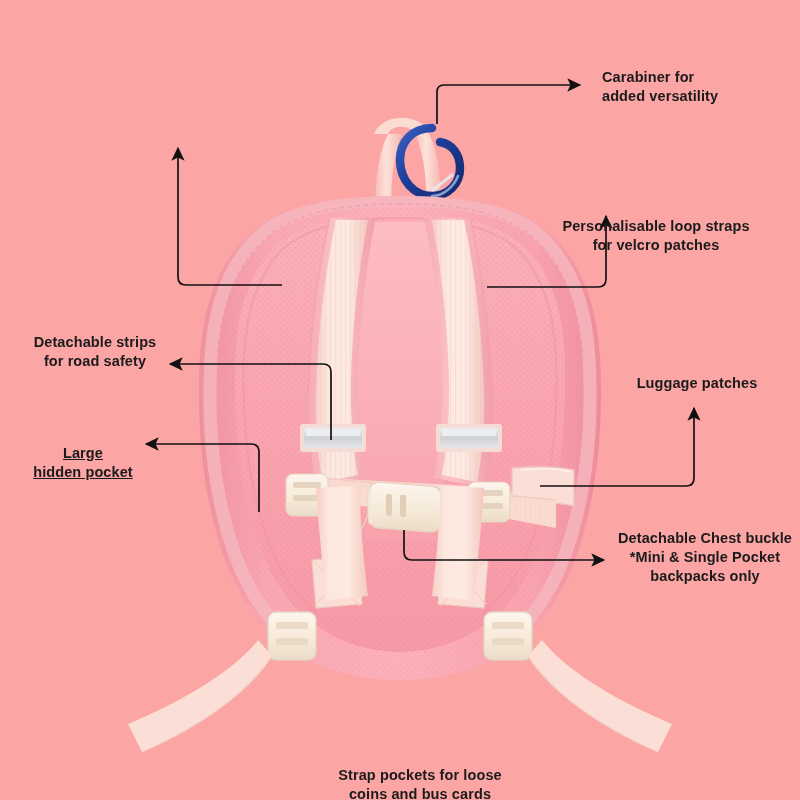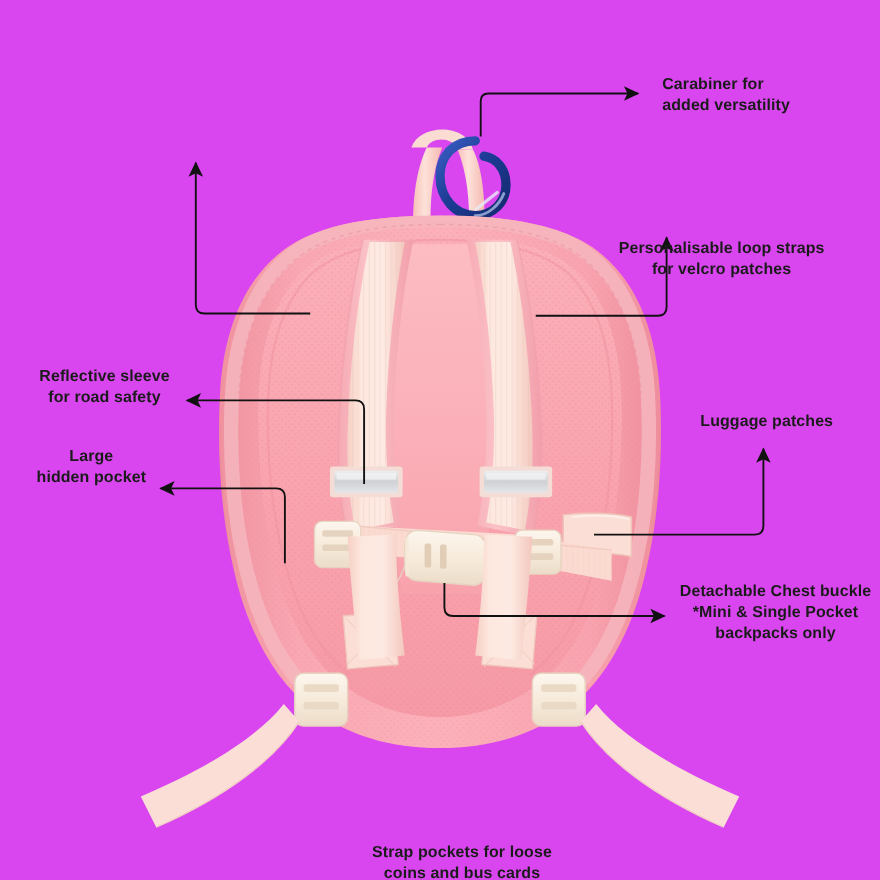--- a/index.html
+++ b/index.html
@@ -3,21 +3,21 @@
 <meta charset="utf-8">
 <title>Backpack Feature Diagram</title>
 <style>
   html,body{margin:0;padding:0;background:#ffffff;}
   body{
     width:800px;height:800px;
     font-family:"Liberation Sans","DejaVu Sans",sans-serif;
     overflow:hidden;
     -webkit-font-smoothing:antialiased;
   }
-  #stage{position:relative;width:800px;height:800px;background:#d946ef;}
+  #stage{position:relative;width:800px;height:800px;background:#fca5a5;}
 
   
   .label{
     position:absolute;
     color:#1b1b1b;
     font-size:14.5px;
     line-height:19px;
     font-weight:700;
     letter-spacing:.1px;
     white-space:pre-line;
@@ -323,26 +323,26 @@
     <path class="lead" d="M404,530 L404,552 Q404,560 412,560 L604,560" marker-end="url(#ah)"></path>
   </svg>
 
   <div class="label l" style="left:602px;top:68px;width:190px;">Carabiner for
 added versatility</div>
 
 
   <div class="label c" style="left:526px;top:169px;width:260px;margin-top:48px;">Personalisable loop straps
 for velcro patches</div>
 
-  <div class="label c" style="left:20px;top:333px;width:150px;">Reflective sleeve
+  <div class="label c" style="left:20px;top:333px;width:150px;">Detachable strips
 for road safety</div>
 
   <div class="label c" style="left:612px;top:374px;width:170px;">Luggage patches</div>
 
-  <div class="label c" style="left:20px;top:406px;width:126px;">Large
+  <div class="label c" style="left:20px;top:444px;width:126px;text-decoration:underline;">Large
 hidden pocket</div>
 
   <div class="label c" style="left:614px;top:529px;width:182px;">Detachable Chest buckle
 *Mini &amp; Single Pocket
 backpacks only</div>
 
   <div class="label c" style="left:300px;top:730px;width:240px;margin-top:36px;">Strap pockets for loose
 coins and bus cards</div>
 
 </div>

